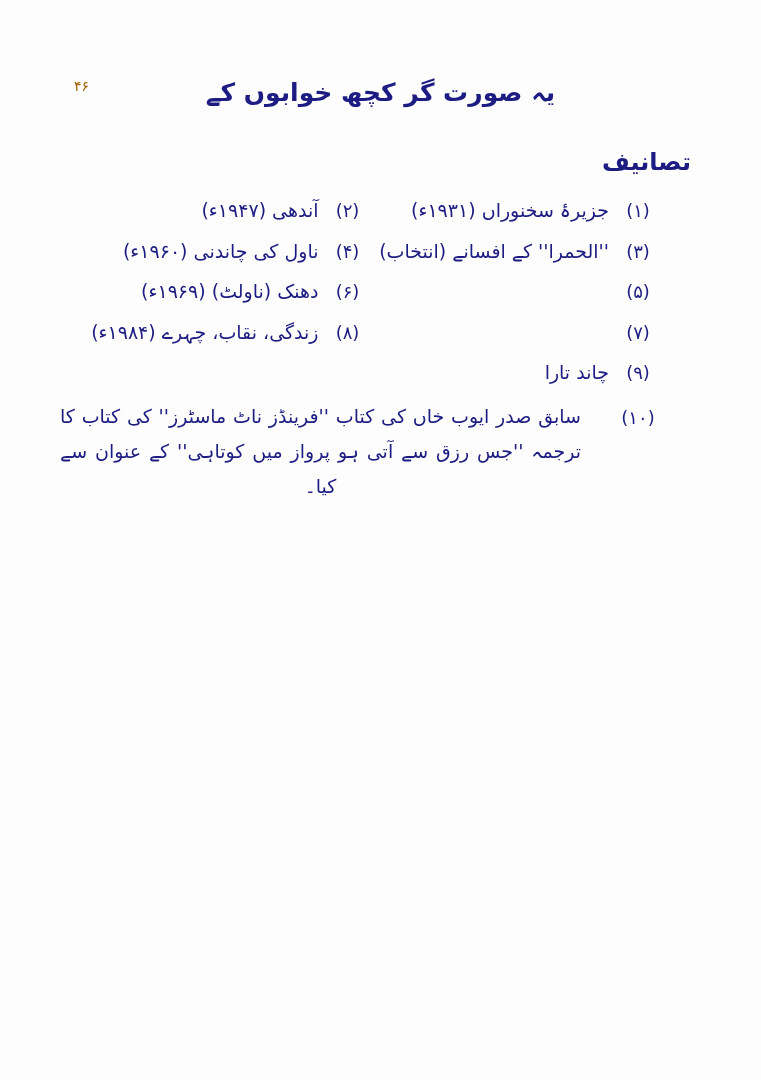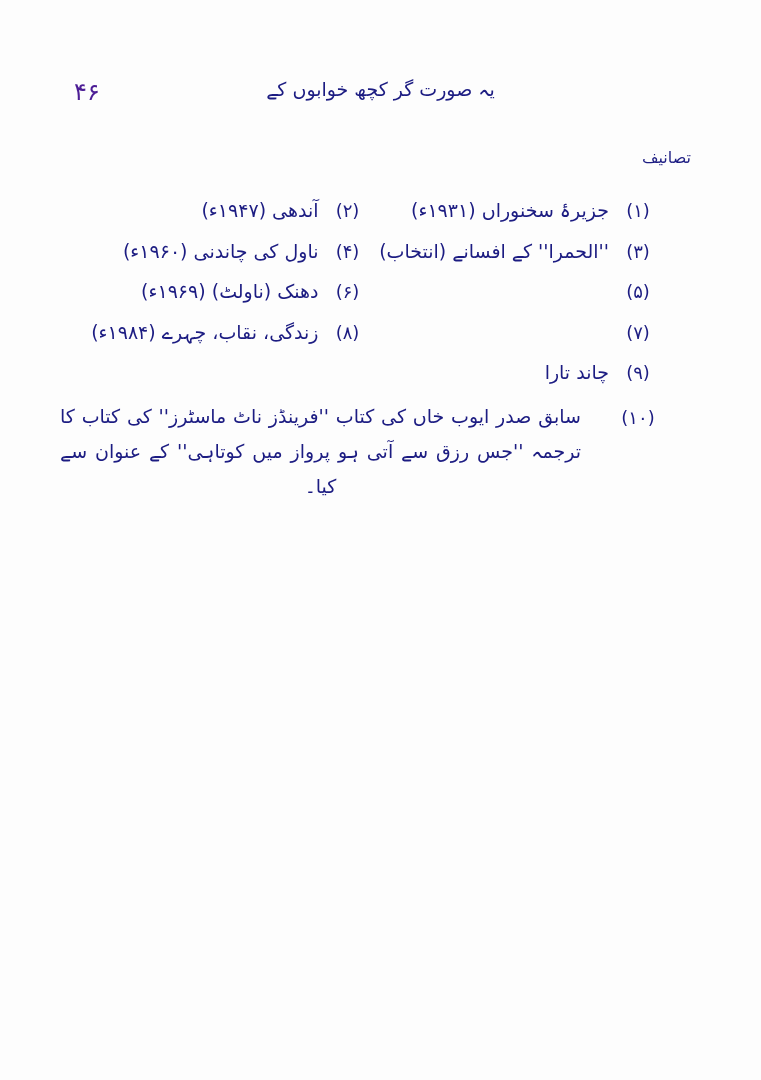--- a/index.html
+++ b/index.html
@@ -28,41 +28,43 @@
     left: 0;
     right: 0;
     height: 32px;
     display: flex;
     flex-direction: row;
     align-items: baseline;
     justify-content: center;
     direction: rtl;
   }
   .header-title {
-    font-size: 19px;
+    font-size: 25px;
     color: #1c1c82;
     letter-spacing: 0.5px;
     white-space: nowrap;
+    font-weight: bold;
   }
   .page-number {
     position: absolute;
     left: 74px;
     top: 78px;
-    font-size: 24px;
-    color: #4c1d95;
+    font-size: 14px;
+    color: #a16207;
   }
 
   
   .section-heading {
     position: absolute;
     top: 148px;
     right: 70px;
-    font-size: 16px;
+    font-size: 24px;
     color: #1c1c82;
     letter-spacing: 0.5px;
+    font-weight: bold;
   }
 
   
   .entries {
     position: absolute;
     top: 196px;
     right: 60px;
     left: 60px;
     direction: rtl;
   }

